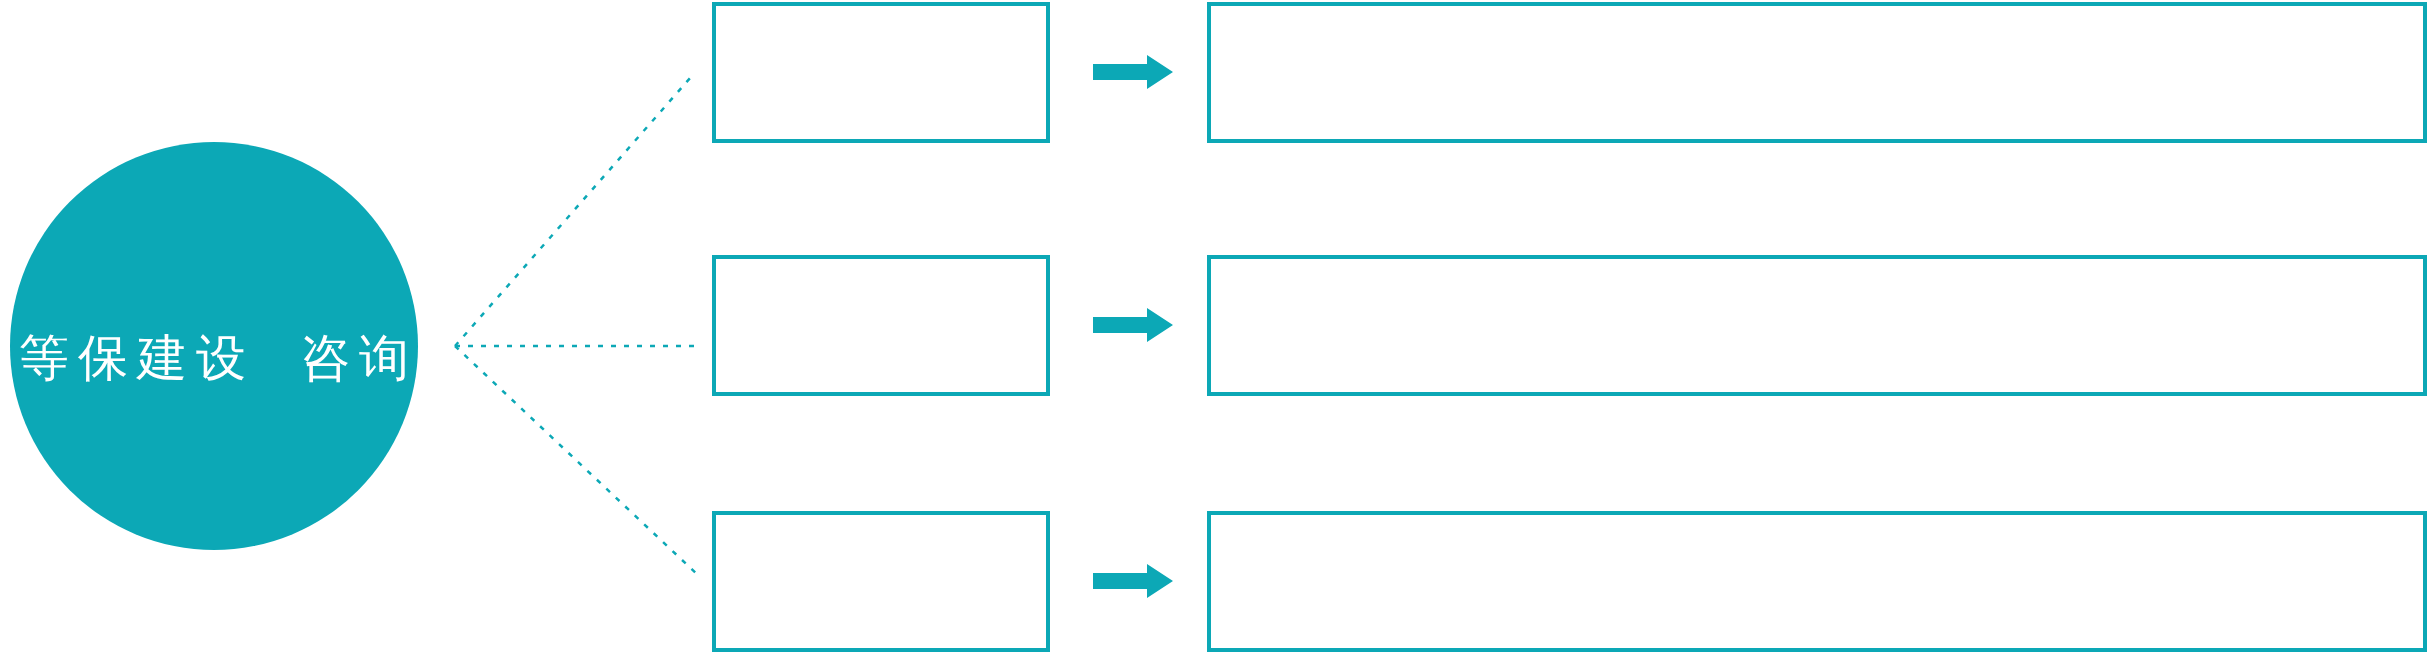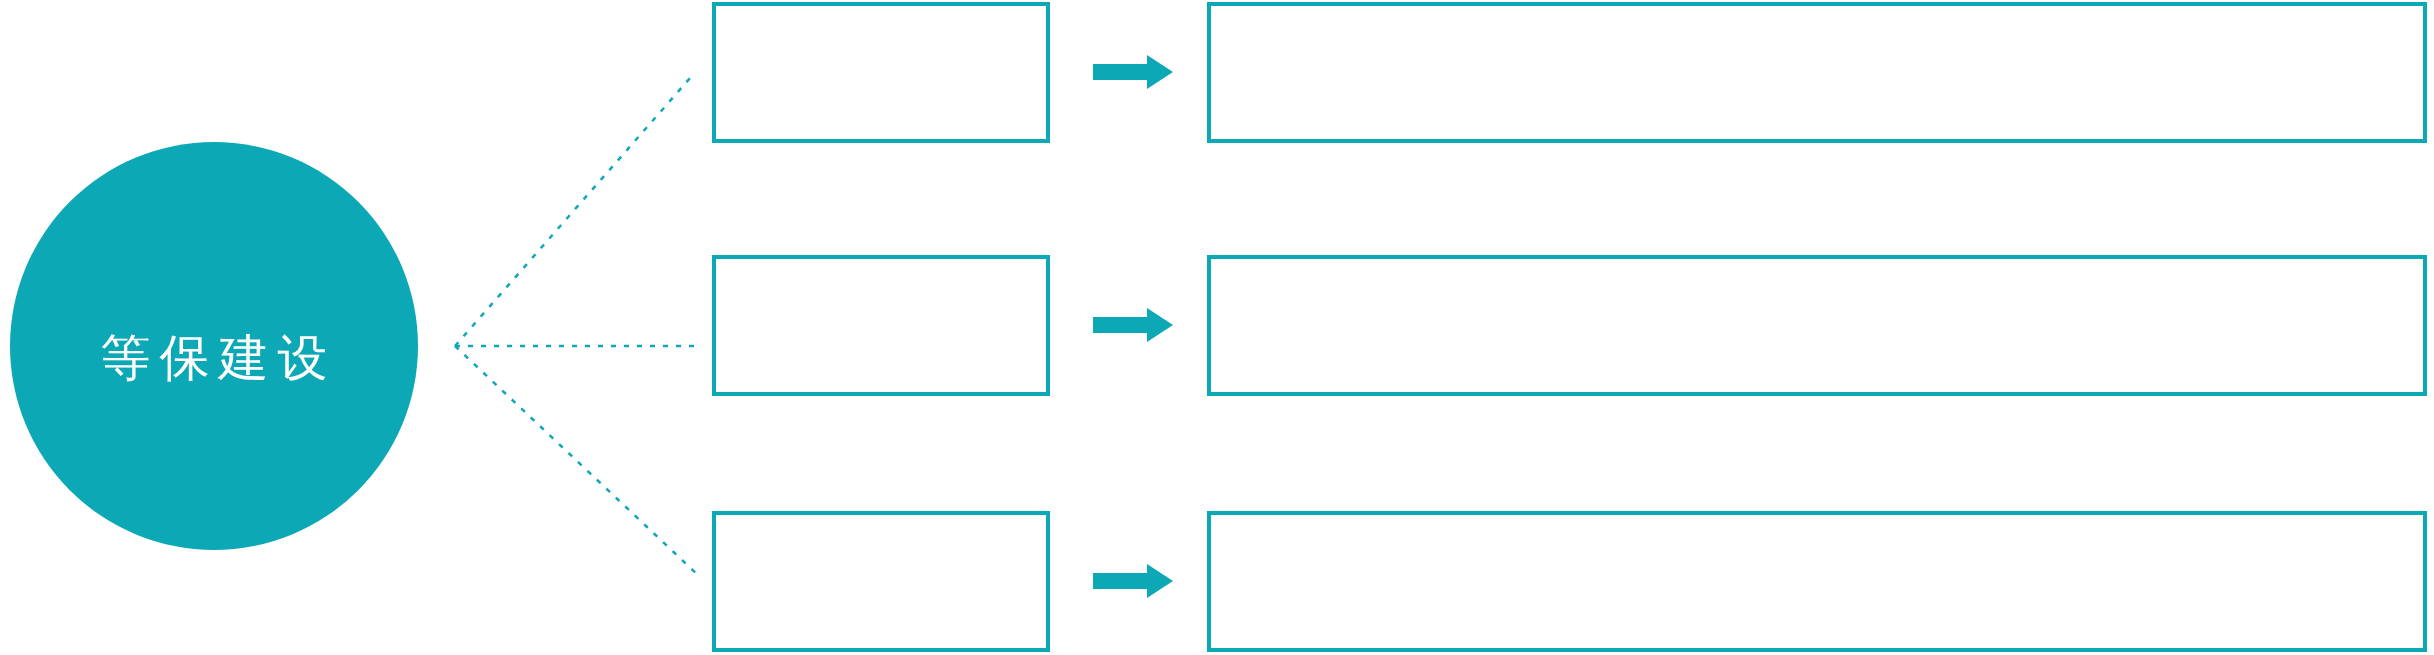--- a/index.html
+++ b/index.html
@@ -35,23 +35,23 @@
   
   .topic-circle {
     position: absolute;
     left: 10px;
     top: 142px;
     width: 408px;
     height: 408px;
     border-radius: 50%;
     background: var(--accent, #0CA8B6);
     display: flex;
-    flex-direction: column;
+    flex-direction: row;
     align-items: center;
-    justify-content: center;
+    justify-content: space-between;
     padding-top: 24px;
     box-sizing: border-box;
   }
   .topic-circle .line {
     color: #ffffff;
     font-size: 50px;
     font-weight: 300;
     line-height: 76px;
     letter-spacing: 9px;
     text-indent: 9px;
@@ -110,20 +110,21 @@
 <div class="canvas">
 
   <svg class="connectors" viewBox="0 0 2434 655" xmlns="http://www.w3.org/2000/svg">
     <line x1="455" y1="346" x2="691" y2="77"></line>
     <line x1="455" y1="346" x2="702" y2="346"></line>
     <line x1="455" y1="346" x2="699" y2="576"></line>
   </svg>
 
   <div class="topic-circle">
     <div class="line">等保建设</div>
+    <div class="line">咨询</div>
   </div>
 
   <div class="row row1">
     <div class="small-box"></div>
     <svg class="row-arrow" viewBox="0 0 80 34" xmlns="http://www.w3.org/2000/svg">
       <polygon points="0,9 54,9 54,0 80,17 54,34 54,25 0,25"></polygon>
     </svg>
     <div class="big-box"></div>
   </div>
 

